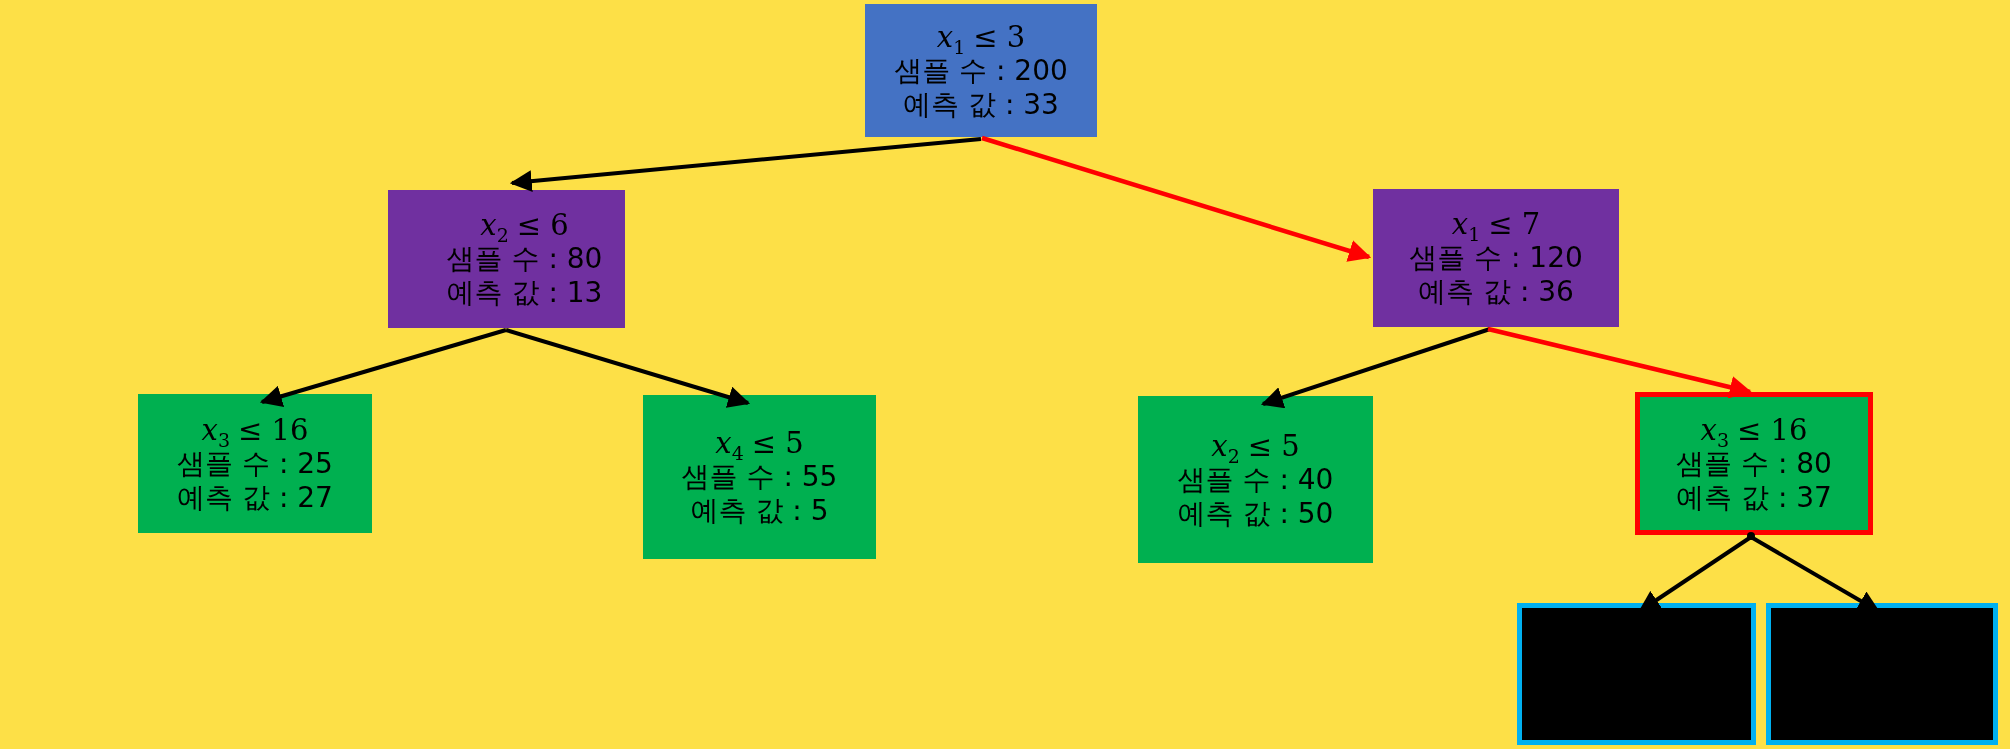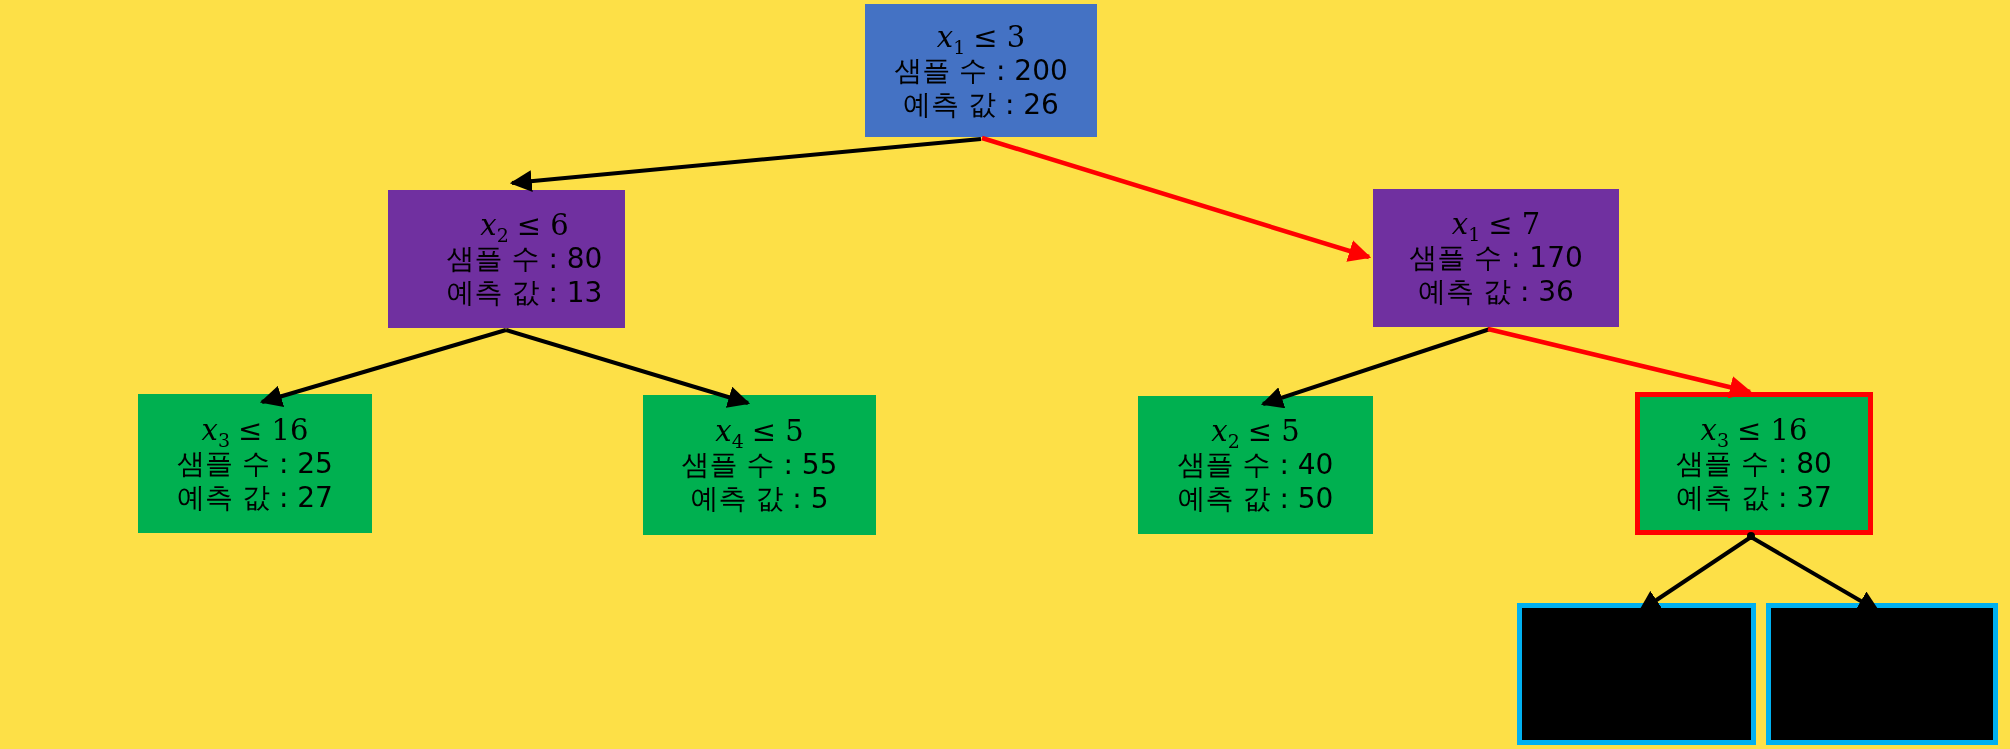--- a/index.html
+++ b/index.html
@@ -45,48 +45,48 @@
   #arrows{position:absolute;left:0;top:0;pointer-events:none;}
 </style>
 </head>
 <body>
 
 <div id="canvas">
 
   <div class="node fill-root" style="left:865px;top:4px;width:232px;height:133px;">
     <div class="cond"><span class="var">x</span><sub>1</sub><span class="rel">≤ 3</span></div>
     <div class="txt">샘플 수 : 200</div>
-    <div class="txt">예측 값 : 26</div>
+    <div class="txt">예측 값 : 33</div>
   </div>
 
   <div class="node fill-internal" style="left:388px;top:190px;width:237px;height:138px;padding-left:36px;">
     <div class="cond"><span class="var">x</span><sub>2</sub><span class="rel">≤ 6</span></div>
     <div class="txt">샘플 수 : 80</div>
     <div class="txt">예측 값 : 13</div>
   </div>
 
   <div class="node fill-internal" style="left:1373px;top:189px;width:246px;height:138px;">
     <div class="cond"><span class="var">x</span><sub>1</sub><span class="rel">≤ 7</span></div>
-    <div class="txt">샘플 수 : 170</div>
+    <div class="txt">샘플 수 : 120</div>
     <div class="txt">예측 값 : 36</div>
   </div>
 
   <div class="node fill-leaf" style="left:138px;top:394px;width:234px;height:139px;">
     <div class="cond"><span class="var">x</span><sub>3</sub><span class="rel">≤ 16</span></div>
     <div class="txt">샘플 수 : 25</div>
     <div class="txt">예측 값 : 27</div>
   </div>
 
-  <div class="node fill-leaf" style="left:643px;top:395px;width:233px;height:140px;">
+  <div class="node fill-leaf" style="left:643px;top:395px;width:233px;height:164px;">
     <div class="cond"><span class="var">x</span><sub>4</sub><span class="rel">≤ 5</span></div>
     <div class="txt">샘플 수 : 55</div>
     <div class="txt">예측 값 : 5</div>
   </div>
 
-  <div class="node fill-leaf" style="left:1138px;top:396px;width:235px;height:138px;">
+  <div class="node fill-leaf" style="left:1138px;top:396px;width:235px;height:167px;">
     <div class="cond"><span class="var">x</span><sub>2</sub><span class="rel">≤ 5</span></div>
     <div class="txt">샘플 수 : 40</div>
     <div class="txt">예측 값 : 50</div>
   </div>
 
   <div class="node fill-leaf hl" style="left:1635px;top:392px;width:238px;height:143px;">
     <div class="cond"><span class="var">x</span><sub>3</sub><span class="rel">≤ 16</span></div>
     <div class="txt">샘플 수 : 80</div>
     <div class="txt">예측 값 : 37</div>
   </div>

